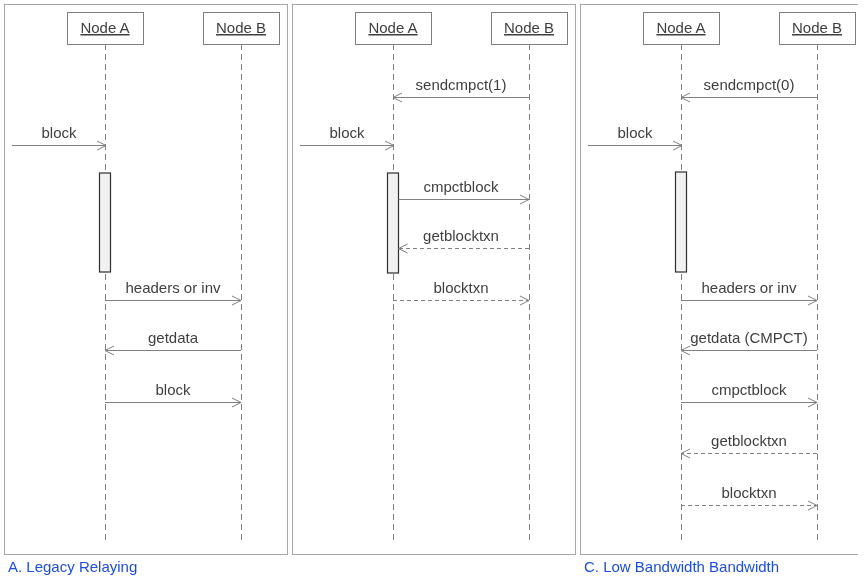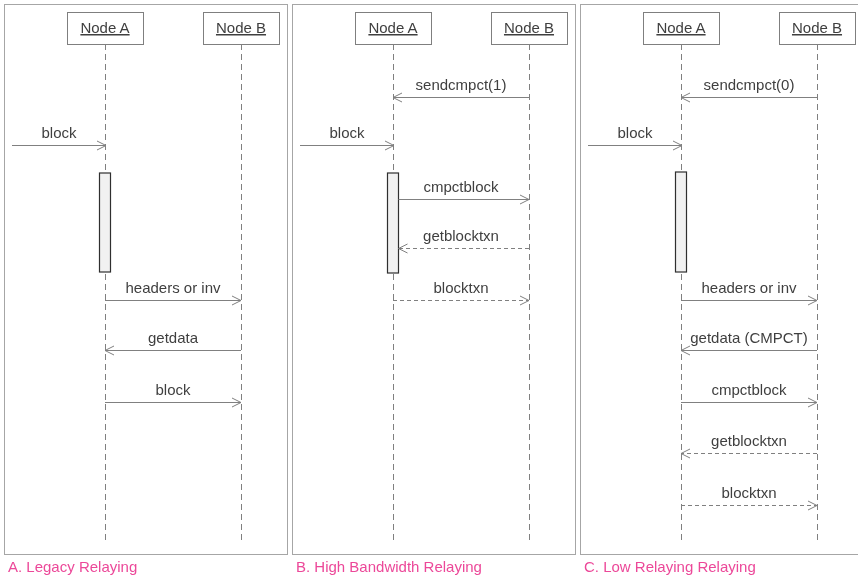--- a/index.html
+++ b/index.html
@@ -28,21 +28,21 @@
   }
   #diagram-svg text.msg-label {
     font-family: "Liberation Sans", sans-serif;
     font-size: 15px;
     fill: #3f3f3f;
   }
   .caption {
     position: absolute;
     top: 558px;
     font-size: 15px;
-    color: #ec4899;
+    color: #1d4ed8;
     white-space: nowrap;
   }
 </style>
 </head>
 <body>
 
 <div id="stage">
   <svg id="diagram-svg" width="867" height="581" xmlns="http://www.w3.org/2000/svg">
       <g>
         <rect x="4.5" y="4.5" width="283" height="550" fill="#ffffff" stroke="#a6a6a6" stroke-width="1"></rect>
@@ -150,15 +150,14 @@
         </g>
         <g>
           <line x1="681" y1="505.5" x2="817" y2="505.5" stroke="#808080" stroke-width="1" stroke-dasharray="4 3"></line>
           <polyline points="808,501 817,505.5 808,510" fill="none" stroke="#808080" stroke-width="1"></polyline>
           <text x="749" y="498" text-anchor="middle" class="msg-label">blocktxn</text>
         </g>
       </g>
     </svg>
 
   <div class="caption" style="left:8px">A. Legacy Relaying</div>
-  <div class="caption" style="left:296px">B. High Bandwidth Relaying</div>
-  <div class="caption" style="left:584px">C. Low Relaying Relaying</div>
+  <div class="caption" style="left:584px">C. Low Bandwidth Bandwidth</div>
 </div>
 
 </body></html>

